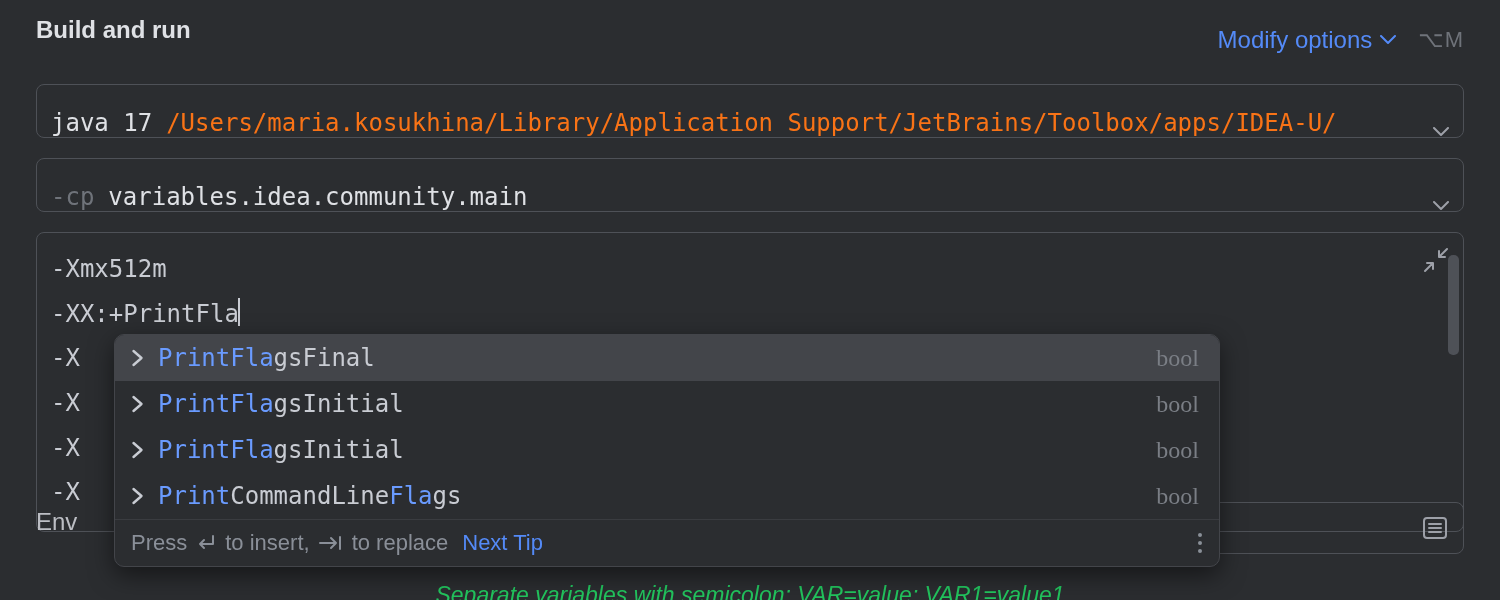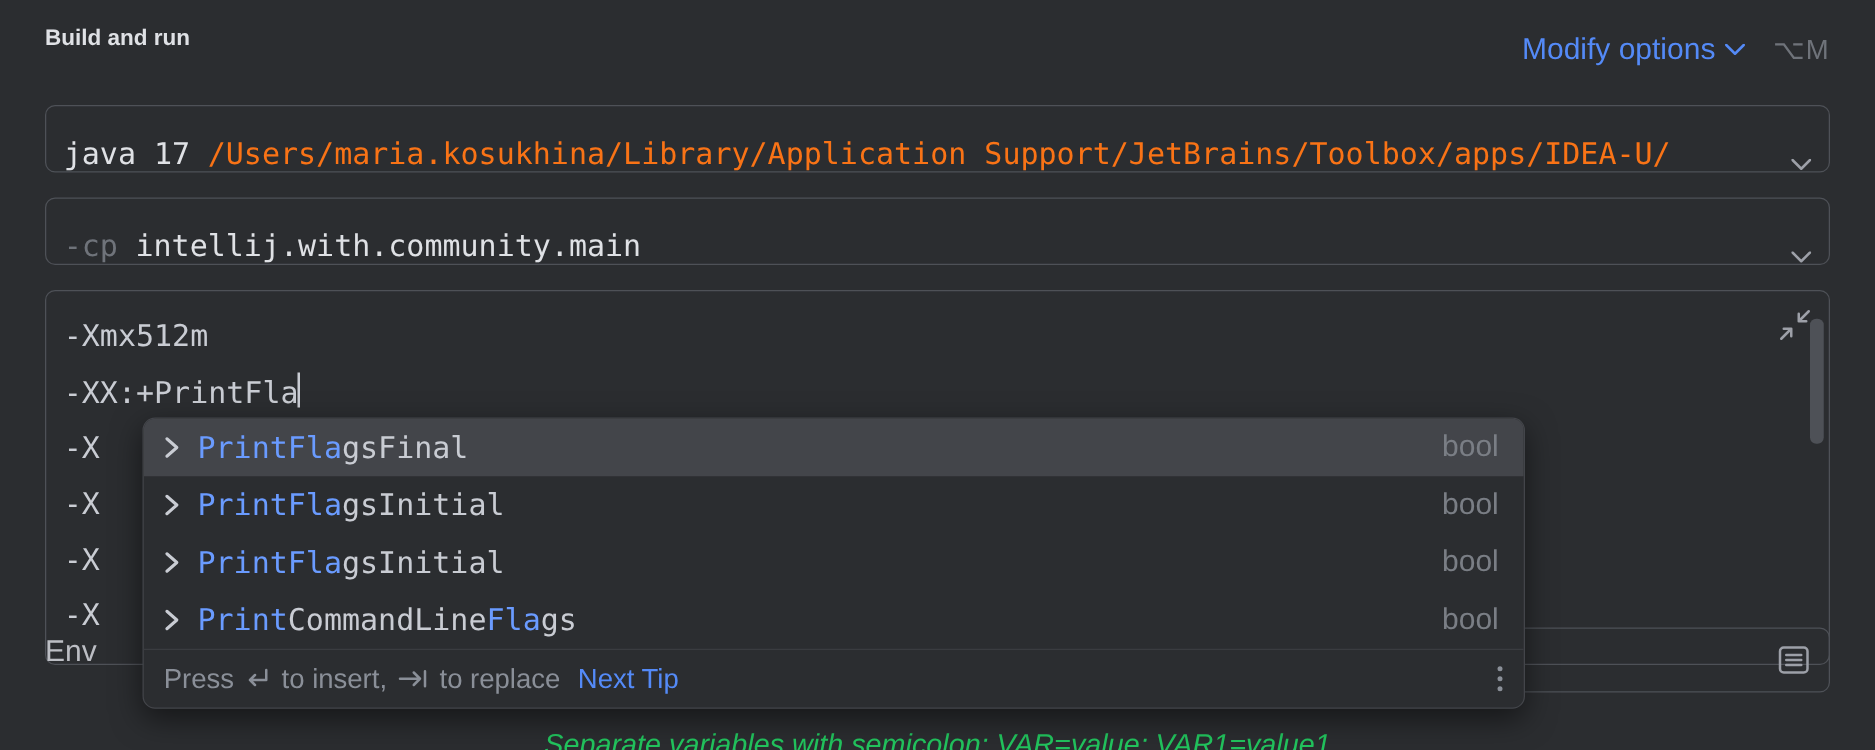--- a/index.html
+++ b/index.html
@@ -11,21 +11,21 @@
     overflow: hidden;
   }
   .mono { font-family: "SF Mono", ui-monospace, Menlo, Consolas, monospace; }
   .container { padding: 6px 36px 0 36px; }
 
   .header {
     display: flex; align-items: center; justify-content: space-between;
     margin-bottom: 30px;
   }
   .section-title {
-    font-size: 18px; font-weight: 700; color: #dfe1e5;
+    font-size: 24px; font-weight: 700; color: #dfe1e5;
   }
   .header-right { display: flex; align-items: center; gap: 22px; margin-top: 20px; }
   .modify-link {
     color: #548af7; font-size: 24px; display: inline-flex; align-items: center; gap: 8px;
     cursor: pointer;
   }
   .shortcut {
     color: #6f737a; font-size: 22px; letter-spacing: 1px;
     font-family: -apple-system, sans-serif;
   }
@@ -87,21 +87,21 @@
     display: flex; align-items: center;
     font-size: 24px; line-height: 1;
     padding: 11px 20px 11px 16px;
     gap: 14px;
   }
   .popup-item.selected { background: #43454a; }
   .popup-item .chevron { flex-shrink: 0; }
   .popup-item .label { font-family: "SF Mono", ui-monospace, Menlo, Consolas, monospace; }
   .popup-item .hl { color: #6a9bff; }
   .popup-item .rest { color: #c9ccd3; }
-  .popup-item .type { margin-left: auto; color: #7a7e85; font-family: Liberation Sans, sans-serif; text-align: center; }
+  .popup-item .type { margin-left: auto; color: #7a7e85; font-family: Liberation Serif, serif; text-align: center; }
 
   .popup-footer {
     display: flex; align-items: center;
     padding: 10px 16px;
     border-top: 1px solid #3a3c40;
     font-size: 22px;
     color: #8a8f98;
     gap: 8px;
   }
   .popup-footer .link { color: #548af7; cursor: pointer; margin-left: 6px; }
@@ -162,21 +162,21 @@
     <span class="dim">/Users/maria.kosukhina/Library/Application Support/JetBrains/Toolbox/apps/IDEA-U/</span>
     <span class="dropdown-arrow">
       <svg width="16" height="10" viewBox="0 0 16 10">
           <path d="M1 1 L8 8 L15 1" stroke="#9da0a8" stroke-width="2" fill="none" stroke-linecap="round" stroke-linejoin="round"></path>
         </svg>
     </span>
   </div>
 
   <div class="field mono">
     <span class="flag">-cp</span>
-    <span class="primary" style="margin-left:14px">intellij.with.community.main</span>
+    <span class="primary" style="margin-left:14px">variables.idea.community.main</span>
     <span class="dropdown-arrow">
       <svg width="16" height="10" viewBox="0 0 16 10">
           <path d="M1 1 L8 8 L15 1" stroke="#9da0a8" stroke-width="2" fill="none" stroke-linecap="round" stroke-linejoin="round"></path>
         </svg>
     </span>
   </div>
 
   <div class="editor mono">
     <div class="collapse-btn">
       <svg width="26" height="26" viewBox="0 0 26 26">

